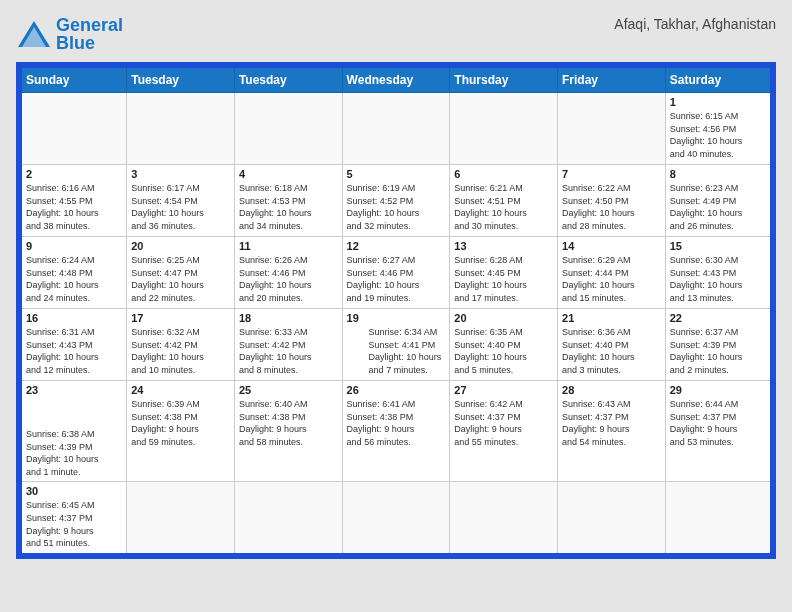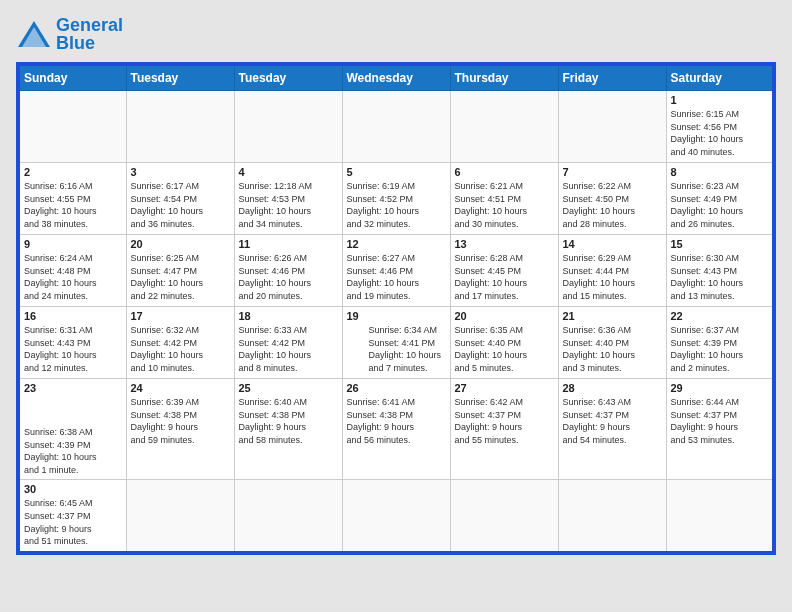--- a/index.html
+++ b/index.html
@@ -49,21 +49,21 @@
       color: #222;
       line-height: 1.1;
     }
     .location {
       font-size: 14px;
       color: #444;
     }
     .calendar {
       width: 100%;
       border-collapse: collapse;
-      border: 4px solid #1d4ed8;
+      border: 6px solid #1d4ed8;
     }
     .calendar th {
       background: #1a75c4;
       color: #fff;
       font-size: 12px;
       font-weight: bold;
       padding: 5px 4px;
       text-align: left;
       border: 1px solid #1565a8;
     }
@@ -106,20 +106,21 @@
       <svg class="logo-icon" viewBox="0 0 36 30">
         <polygon points="18,2 34,28 2,28" fill="#1a75c4"></polygon>
         <polygon points="18,8 30,28 6,28" fill="#fff" opacity="0.5"></polygon>
       </svg>
       <div class="logo-text">
         <span>General</span><br>
         <span style="color:#1a75c4;font-weight:bold;">Blue</span>
       </div>
     </div>
     <div class="title-block">
+      <div class="location">Afaqi, Takhar, Afghanistan</div>
     </div>
   </div>
 
   <table class="calendar">
     <thead>
       <tr>
       <th>Sunday</th>
           <th>Tuesday</th>
           <th>Tuesday</th>
           <th>Wednesday</th>
@@ -154,21 +155,21 @@
           </td>
           <td>
             <span class="day-num">3</span>
             <div class="day-info" style="white-space: pre-wrap;">Sunrise: 6:17 AM
 Sunset: 4:54 PM
 Daylight: 10 hours
 and 36 minutes.</div>
           </td>
           <td>
             <span class="day-num">4</span>
-            <div class="day-info" style="white-space: pre-wrap;">Sunrise: 12:18 AM
+            <div class="day-info" style="white-space: pre-wrap;">Sunrise: 6:18 AM
 Sunset: 4:53 PM
 Daylight: 10 hours
 and 34 minutes.</div>
           </td>
           <td>
             <span class="day-num">5</span>
             <div class="day-info" style="white-space: pre-wrap;">Sunrise: 6:19 AM
 Sunset: 4:52 PM
 Daylight: 10 hours
 and 32 minutes.</div>

